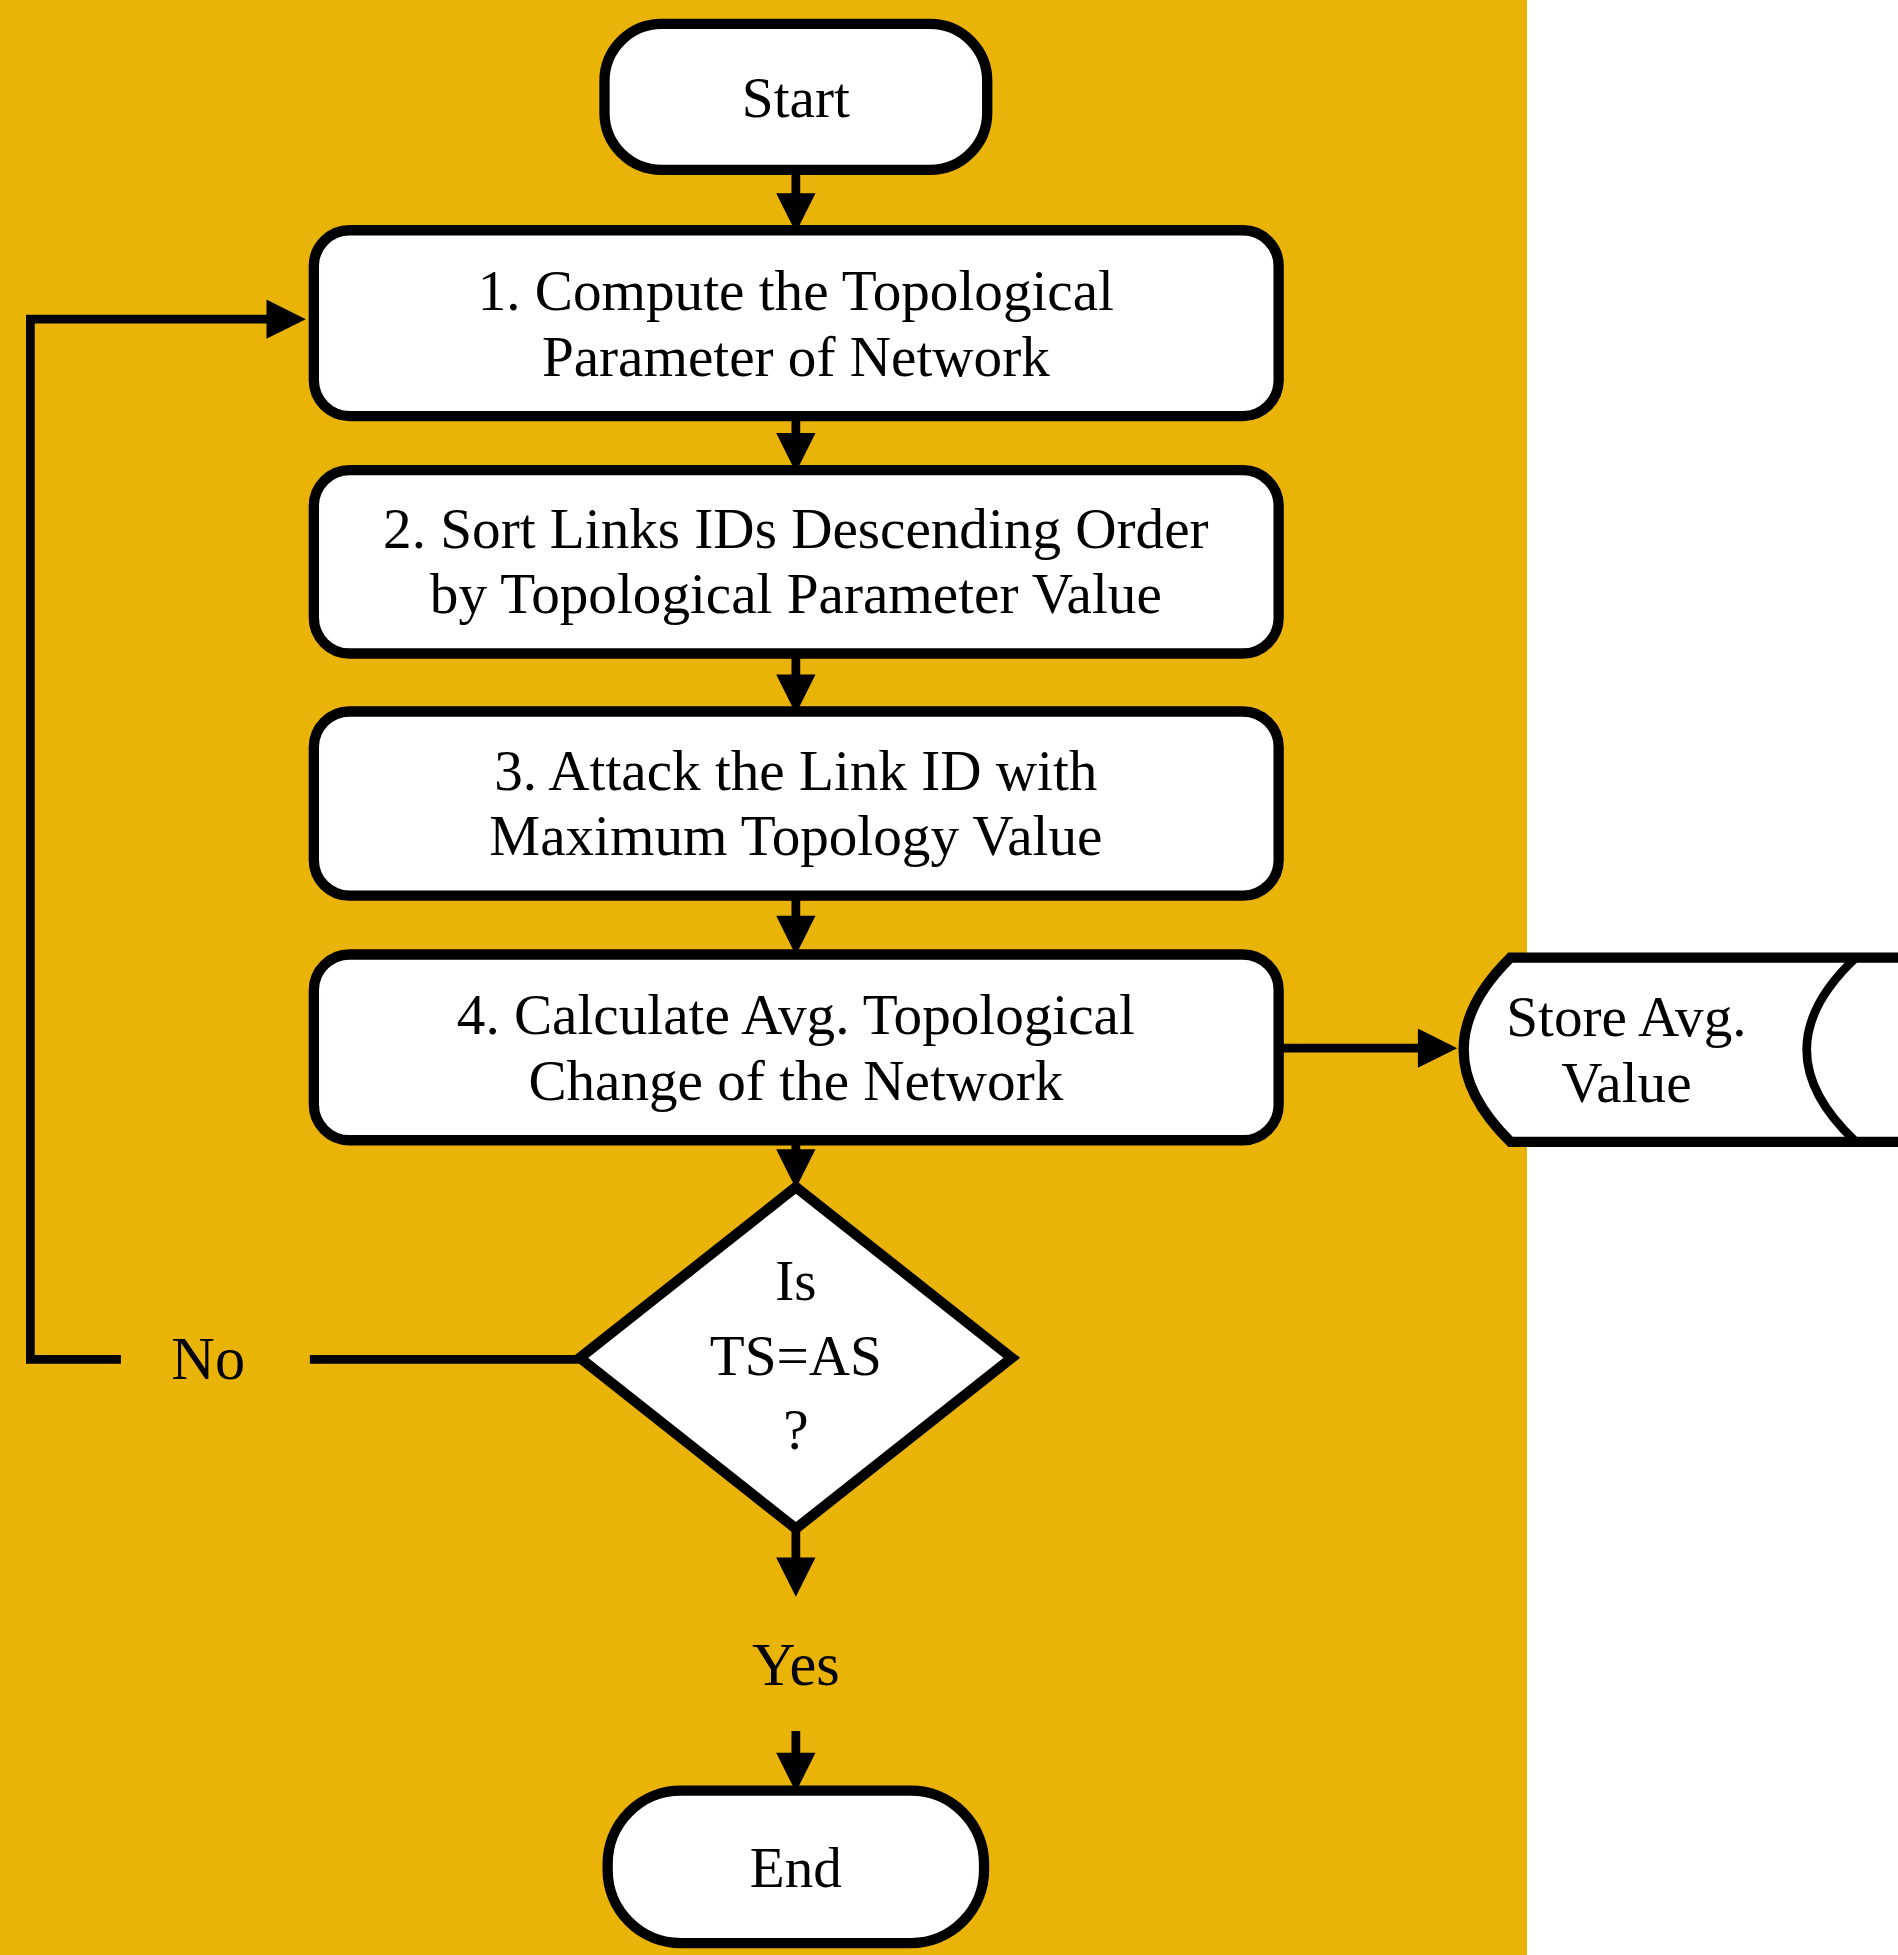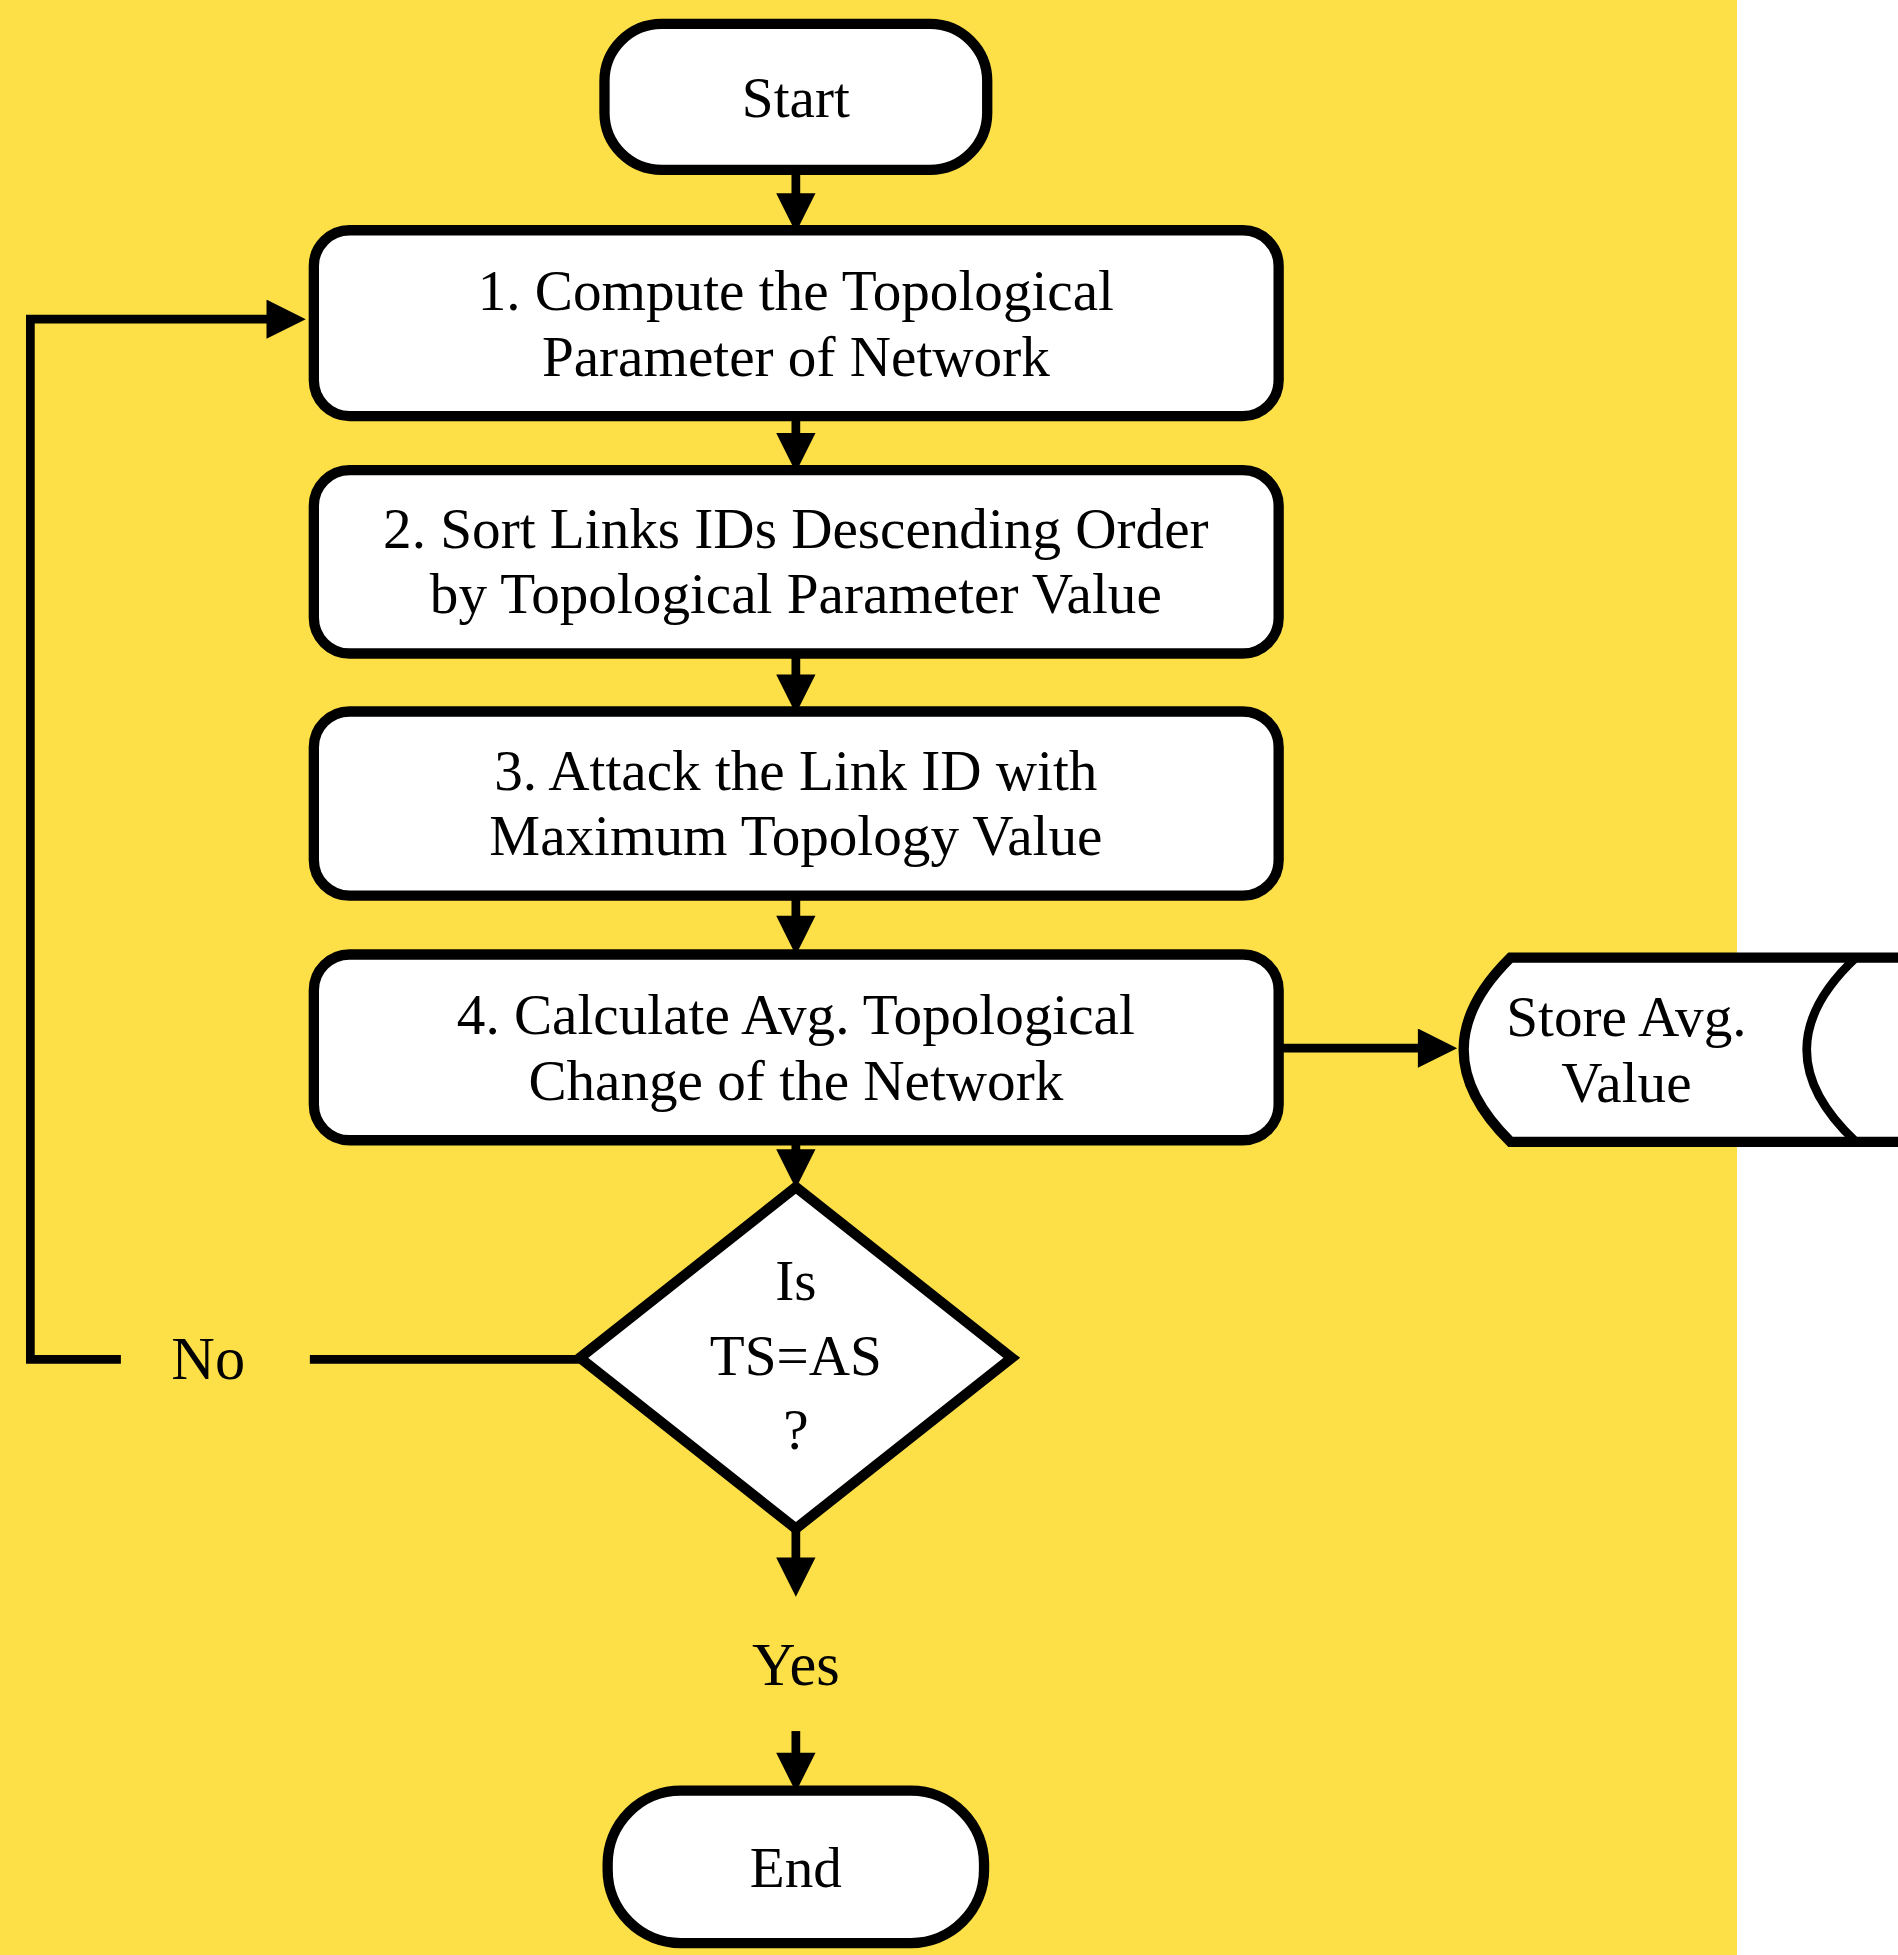--- a/index.html
+++ b/index.html
@@ -2,23 +2,23 @@
 <html style="font-size:12.7px"><head>
 <meta charset="utf-8">
 <style>
   html, body {
     margin: 0;
     padding: 0;
     background: #ffffff;
   }
   .stage {
     position: relative;
-    width: 1737px;
+    width: 1527px;
     height: 1955px;
-    background: #fde047;
+    background: #eab308;
   }
   svg { display: block; }
   .shape {
     fill: #ffffff;
     stroke: #000000;
     stroke-width: 13;
   }
   .connector {
     fill: none;
     stroke: #000000;

